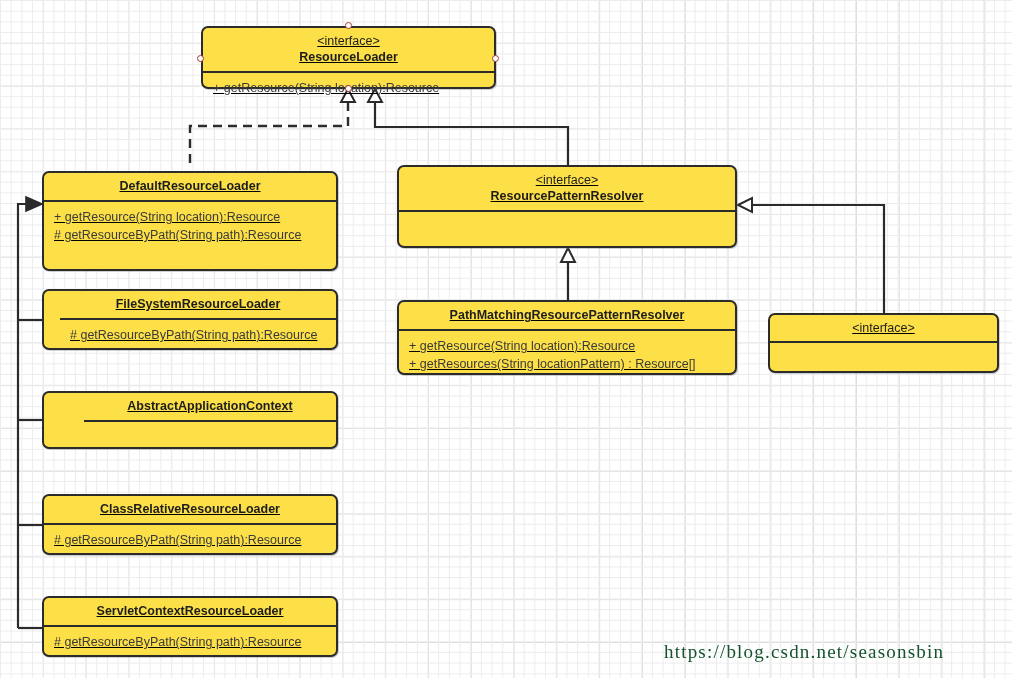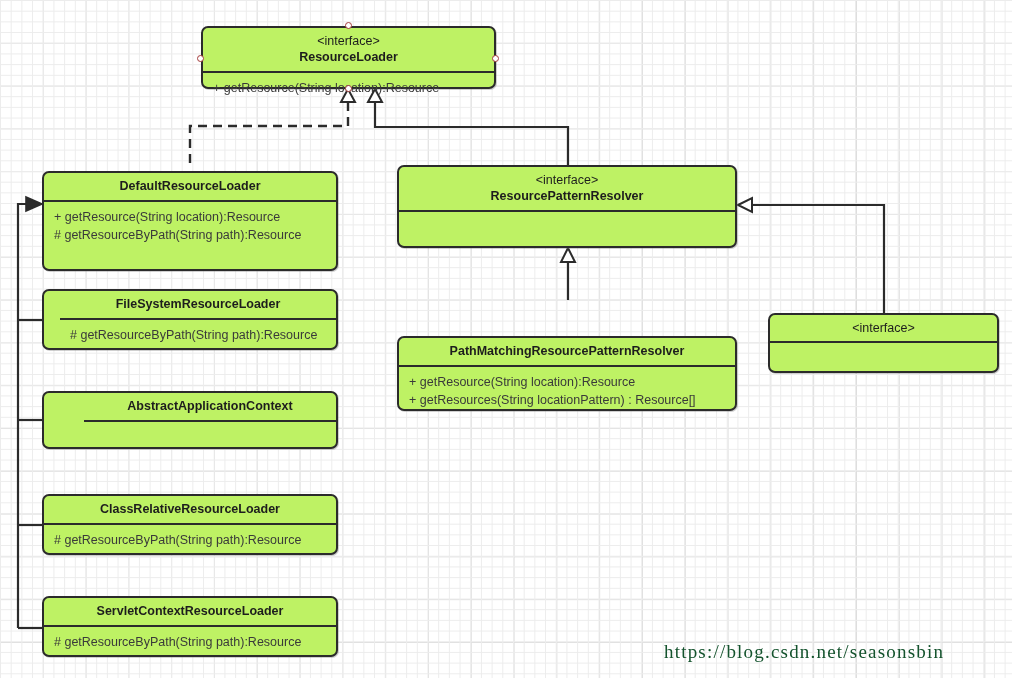--- a/index.html
+++ b/index.html
@@ -23,24 +23,25 @@
       10.7px 10.7px,
       42.8px 42.8px,
       42.8px 42.8px;
     background-position: 0 -1px, -1px 0, 0 -1px, -1px 0;
   }
   #edges{position:absolute;left:0;top:0;width:1012px;height:678px;pointer-events:none;}
 
   .uml-box{
     position:absolute;
     box-sizing:border-box;
-    background:#bef264;
+    background:#fde047;
     border:2px solid #2b2b2b;
     border-radius:7px;
     box-shadow:1px 1px 0 rgba(120,120,120,0.35);
+    text-decoration:underline;
   }
   .uml-head{
     box-sizing:border-box;
     text-align:center;
     font-weight:bold;
     color:#1d1d1d;
     font-size:12.5px;
     line-height:17px;
     padding:5px 4px 5px 4px;
   }
@@ -150,21 +151,21 @@
 </div>
 
 <div class="uml-box" style="left:397px;top:165px;width:340px;height:83px;">
   <div class="uml-head">
     <span class="stereo">&lt;interface&gt;</span>
     <span class="cname">ResourcePatternResolver</span>
   </div>
   <div class="uml-sep"></div>
 </div>
 
-<div class="uml-box" style="left:397px;top:300px;width:340px;height:75px;margin-top:36px;">
+<div class="uml-box" style="left:397px;top:300px;width:340px;height:75px;">
   <div class="uml-head">
     <span class="cname">PathMatchingResourcePatternResolver</span>
   </div>
   <div class="uml-sep"></div>
   <div class="uml-body">
     <span class="m">+ getResource(String location):Resource</span>
     <span class="m">+ getResources(String locationPattern) : Resource[]</span>
   </div>
 </div>
 

